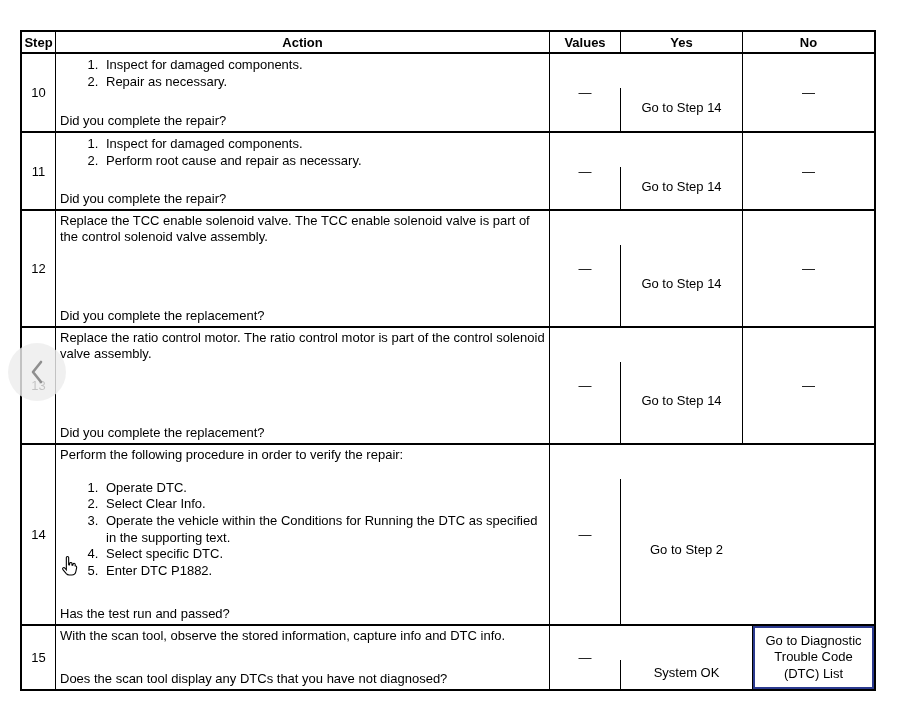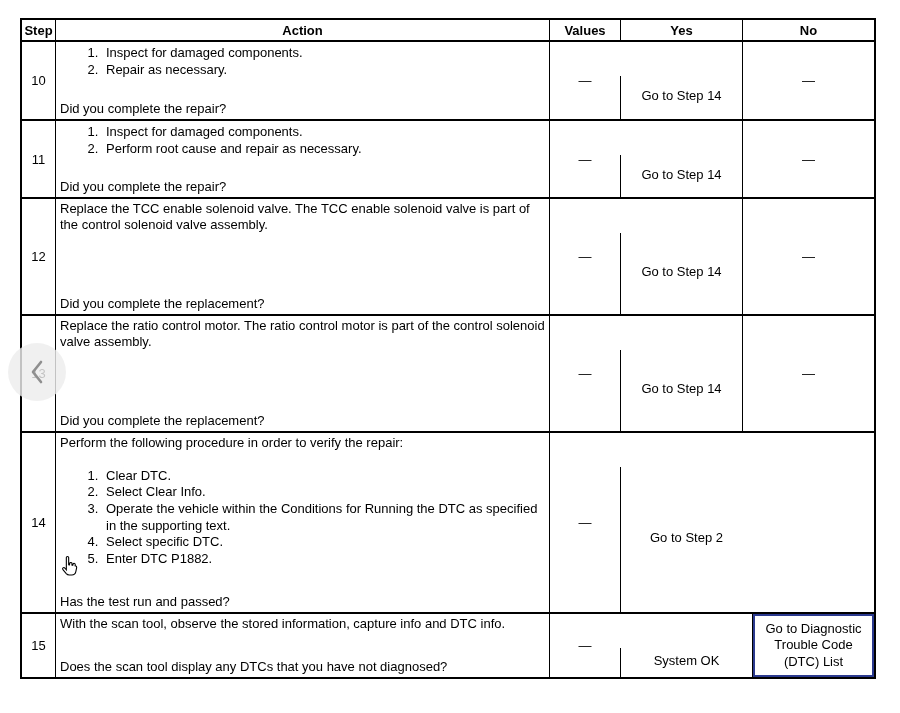--- a/index.html
+++ b/index.html
@@ -8,21 +8,21 @@
     position: relative;
     background: #ffffff;
     font-family: "Liberation Sans", sans-serif;
     font-size: 13px;
     color: #000;
     overflow: hidden;
   }
   .diag-table {
     position: absolute;
     left: 20px;
-    top: 18px;
+    top: 30px;
     width: 856px;
     border: 2px solid #000;
     background: #fff;
   }
   .row { display: flex; width: 100%; }
   .row + .row { border-top: 2px solid #000; }
   .cell {
     border-left: 1px solid #000;
     padding: 2px 4px;
     position: relative;
@@ -172,21 +172,21 @@
       </div>
   </div>
 
   <div class="row" style="height:181px">
     <div class="cell step">
         <span>14</span>
       </div>
     <div class="cell action">
       <div class="intro">Perform the following procedure in order to verify the repair:</div>
       <ol class="alist gap">
-        <li>Clear DTC.</li>
+        <li>Operate DTC.</li>
         <li>Select Clear Info.</li>
         <li>Operate the vehicle within the Conditions for Running the DTC as specified in the supporting text.</li>
         <li>Select specific DTC.</li>
         <li>Enter DTC P1882.</li>
       </ol>
       <div class="question">Has the test run and passed?</div>
     </div>
     <div class="cell values center">
         <span>—</span>
       </div>

